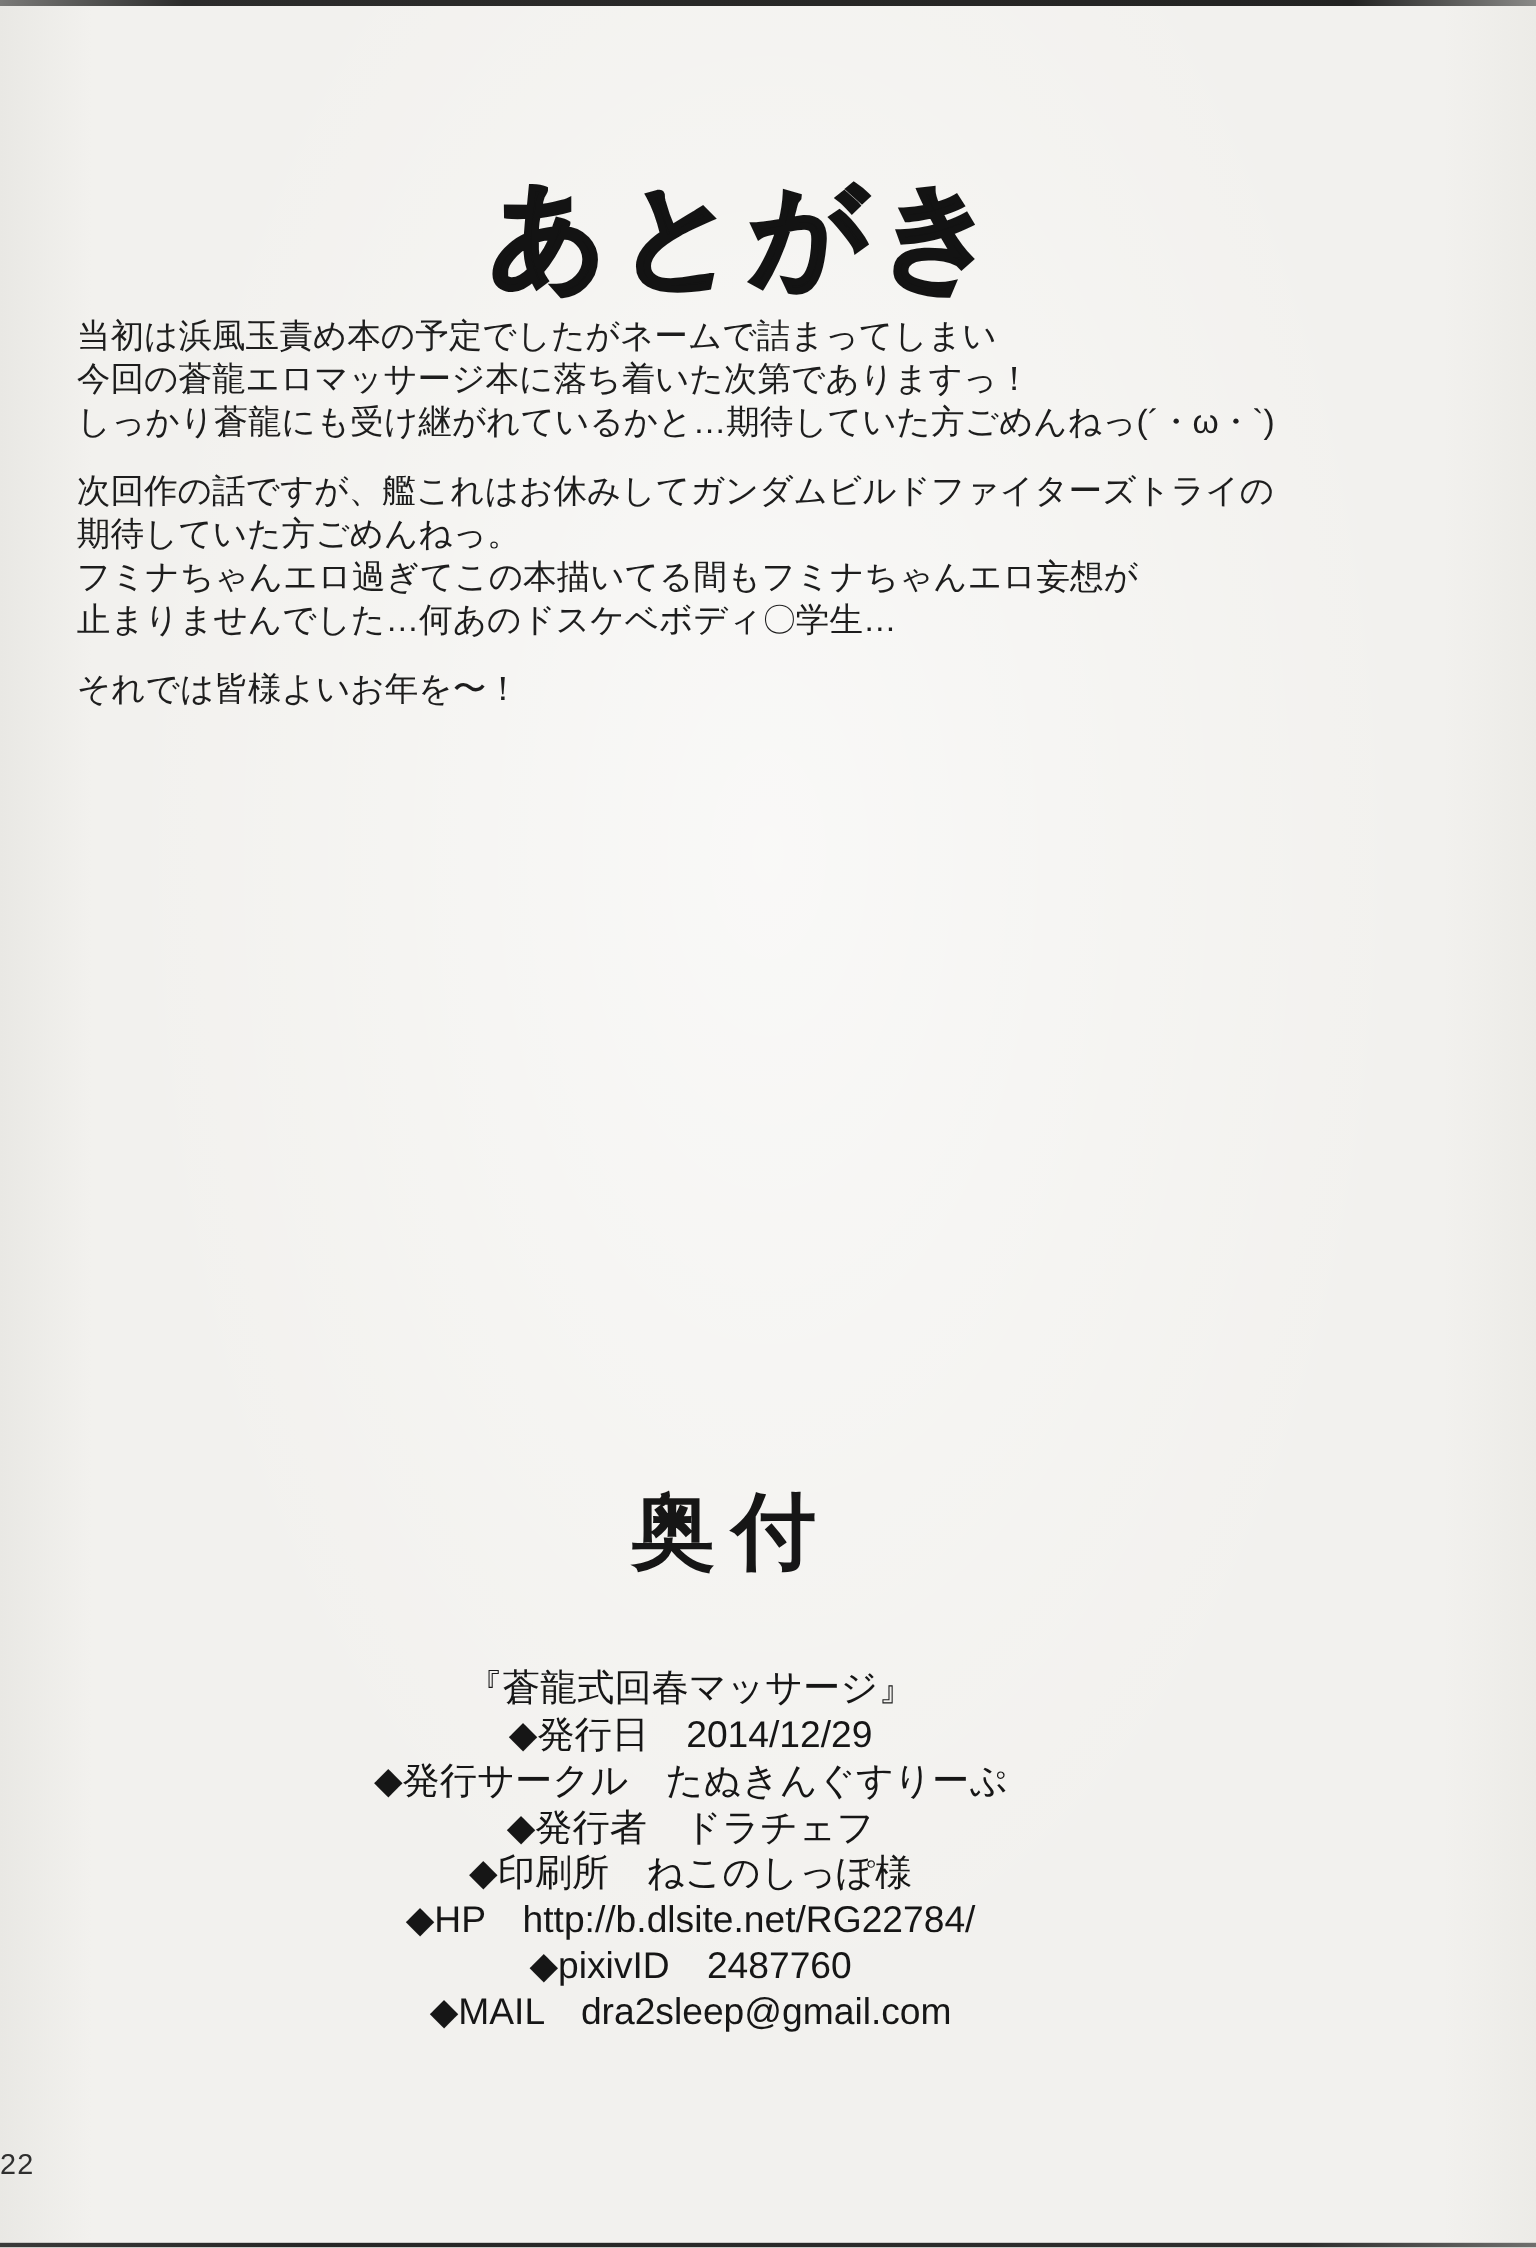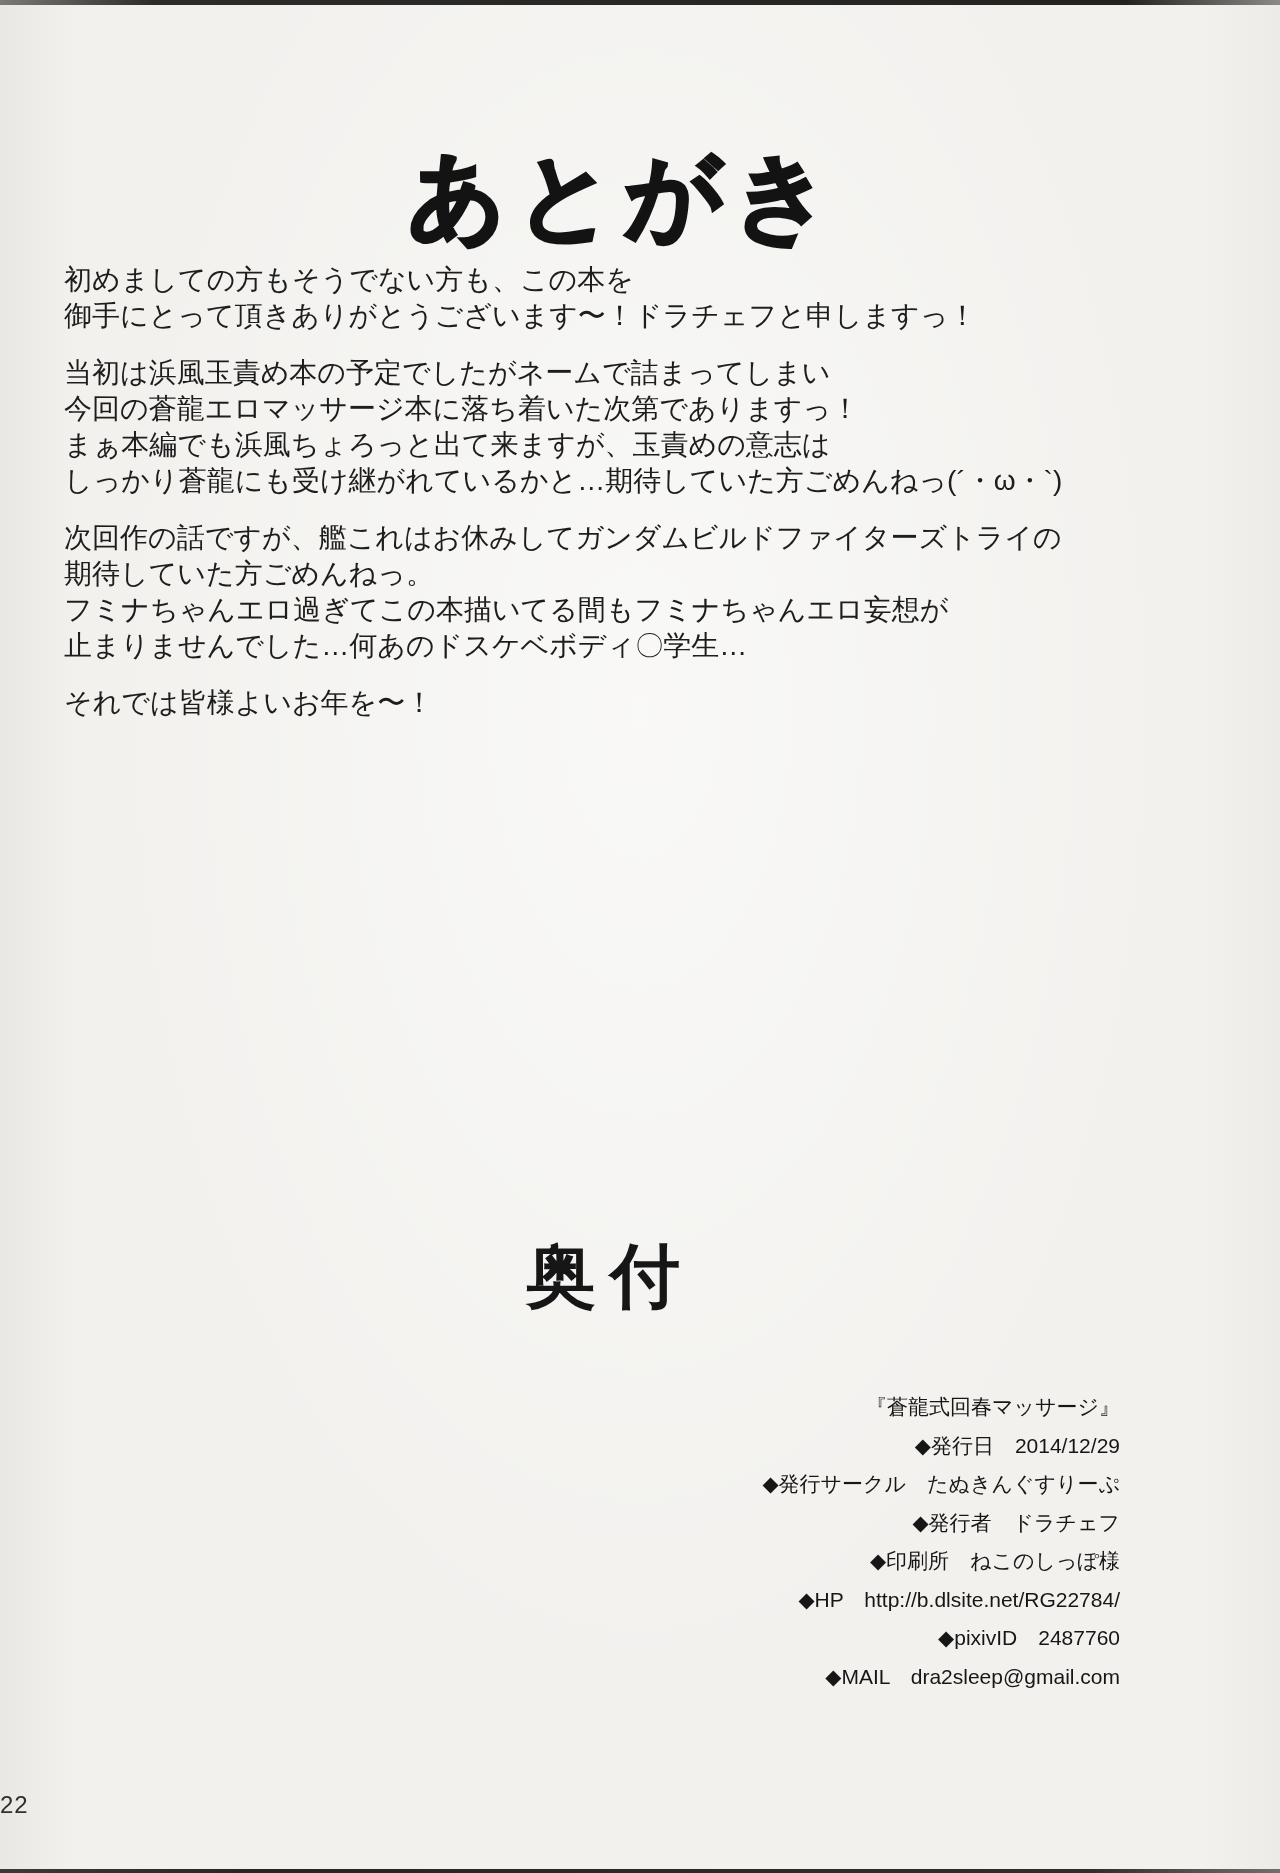--- a/index.html
+++ b/index.html
@@ -57,22 +57,22 @@
     text-align: center;
     font-size: 70px;
     line-height: 1.1;
     font-weight: 600;
     letter-spacing: 14px;
     color: #161616;
   }
   .colophon-block {
     position: absolute;
     top: 1388px; left: 0; right: 160px;
-    text-align: right;
-    font-size: 21px;
+    text-align: center;
+    font-size: 31px;
     line-height: 38.5px;
     color: #161616;
     white-space: nowrap;
     padding-left: 31px;
   }
   .colophon-block .line { height: 38.5px; }
   .page-number {
     position: absolute;
     top: 1791px; left: 0; right: 245px;
     text-align: left;
@@ -84,27 +84,22 @@
 </head>
 <body>
 
 <div class="sheet">
   <div class="edge-top"></div>
 
   <h1 class="page-title">あとがき</h1>
 
   <div class="afterword-body">
     <div class="para">
-      <div class="line">初めましての方もそうでない方も、この本を</div>
-      <div class="line">御手にとって頂きありがとうございます〜！ドラチェフと申しますっ！</div>
-    </div>
-    <div class="para">
       <div class="line">当初は浜風玉責め本の予定でしたがネームで詰まってしまい</div>
       <div class="line">今回の蒼龍エロマッサージ本に落ち着いた次第でありますっ！</div>
-      <div class="line">まぁ本編でも浜風ちょろっと出て来ますが、玉責めの意志は</div>
       <div class="line">しっかり蒼龍にも受け継がれているかと…期待していた方ごめんねっ(´・ω・`)</div>
     </div>
     <div class="para">
       <div class="line">次回作の話ですが、艦これはお休みしてガンダムビルドファイターズトライの</div>
       <div class="line">期待していた方ごめんねっ。</div>
       <div class="line">フミナちゃんエロ過ぎてこの本描いてる間もフミナちゃんエロ妄想が</div>
       <div class="line">止まりませんでした…何あのドスケベボディ〇学生…</div>
     </div>
     <div class="para">
       <div class="line">それでは皆様よいお年を〜！</div>

